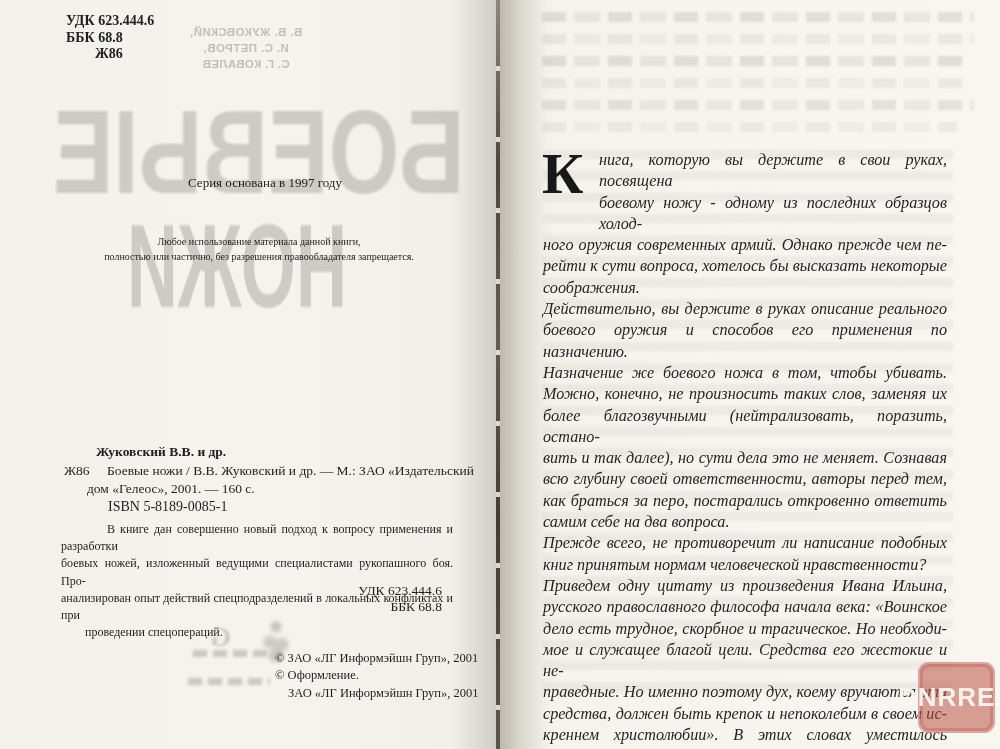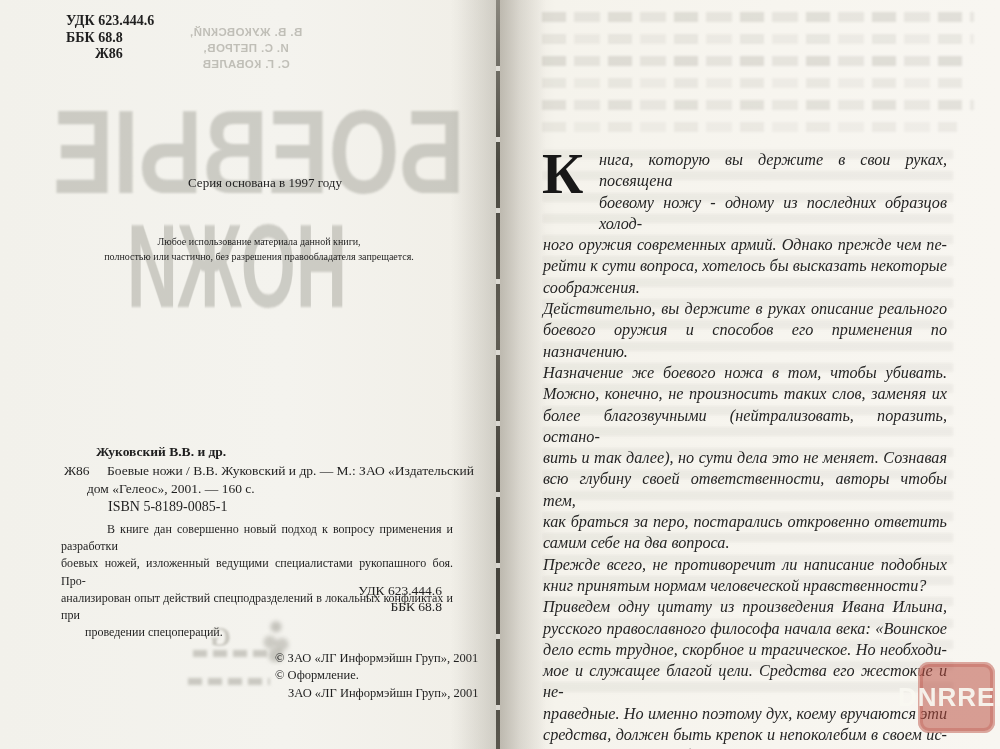--- a/index.html
+++ b/index.html
@@ -154,21 +154,21 @@
       <div class="dc">боевому ножу - одному из последних образцов холод-</div>
       <div>ного оружия современных армий. Однако прежде чем пе-</div>
       <div>рейти к сути вопроса, хотелось бы высказать некоторые</div>
       <div class="pend">соображения.</div>
       <div>Действительно, вы держите в руках описание реального</div>
       <div>боевого оружия и способов его применения по назначению.</div>
       <div>Назначение же боевого ножа в том, чтобы убивать.</div>
       <div>Можно, конечно, не произносить таких слов, заменяя их</div>
       <div>более благозвучными (нейтрализовать, поразить, остано-</div>
       <div>вить и так далее), но сути дела это не меняет. Сознавая</div>
-      <div>всю глубину своей ответственности, авторы чтобы тем,</div>
+      <div>всю глубину своей ответственности, авторы перед тем,</div>
       <div>как браться за перо, постарались откровенно ответить</div>
       <div class="pend">самим себе на два вопроса.</div>
       <div>Прежде всего, не противоречит ли написание подобных</div>
       <div class="pend">книг принятым нормам человеческой нравственности?</div>
       <div>Приведем одну цитату из произведения Ивана Ильина,</div>
       <div>русского православного философа начала века: «Воинское</div>
       <div>дело есть трудное, скорбное и трагическое. Но необходи-</div>
       <div>мое и служащее благой цели. Средства его жестокие и не-</div>
       <div>праведные. Но именно поэтому дух, коему вручаются эти</div>
       <div>средства, должен быть крепок и непоколебим в своем ис-</div>

